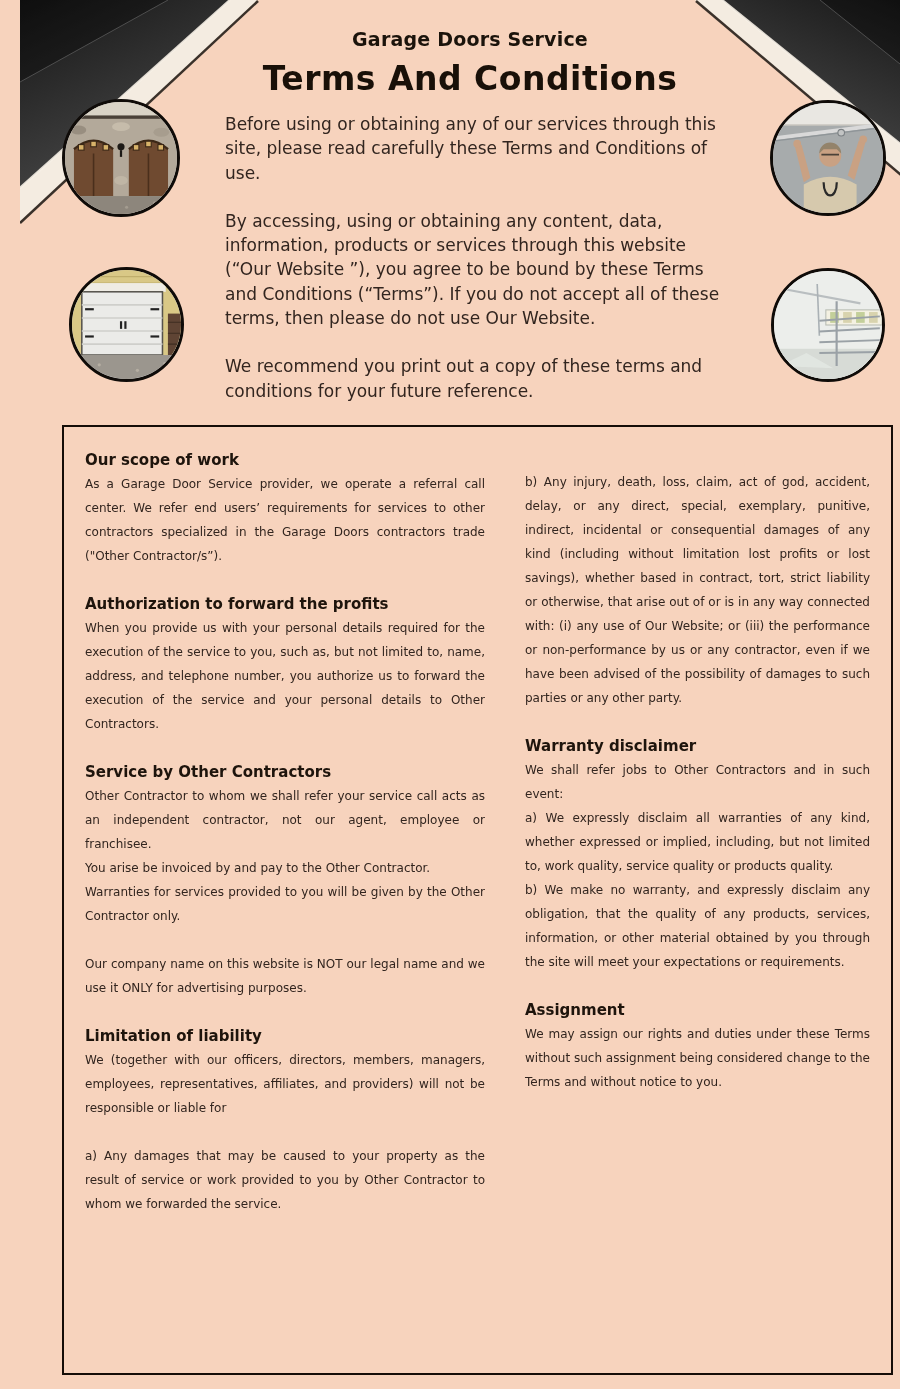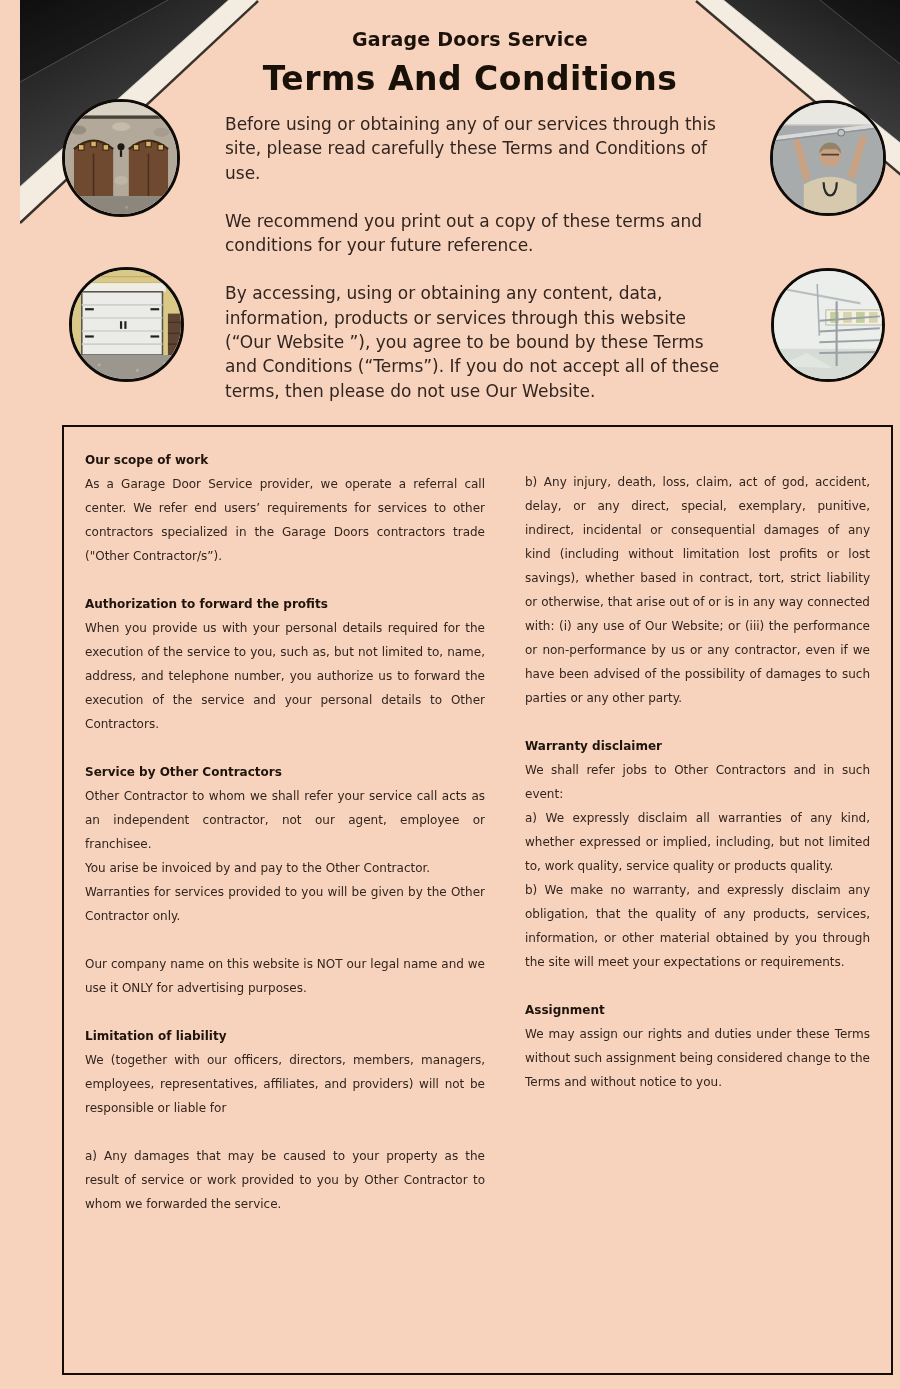--- a/index.html
+++ b/index.html
@@ -47,21 +47,21 @@
     position:absolute;left:42px;top:425px;width:831px;height:950px;
     box-sizing:border-box;border:2.5px solid #150d07;
     padding:21px 0 0 21px;overflow:hidden;
     display:grid;grid-template-columns:400px 345px;column-gap:40px;
     align-content:start;
   }
   .tcol{min-width:0;}
   .tcol.right{padding-top:22px;}
   .tsec{margin:0 0 24px 0;}
   .tsec h3{
-    margin:0;font-size:12px;line-height:24px;
+    margin:0;font-size:15px;line-height:24px;
     font-weight:bold;color:#1e140c;
   }
   .tsec p{
     margin:0;font-size:12px;line-height:24px;
     text-align:justify;color:#32251f;
   }
   .tsec p.blank{height:24px;}
 </style>
 </head>
 <body>
@@ -197,22 +197,22 @@
       <line x1="42" y1="46" x2="98" y2="42" stroke="#9aa1a6" stroke-width="1.8"></line>
       <line x1="42" y1="56" x2="98" y2="53" stroke="#9aa1a6" stroke-width="1.8"></line>
       <line x1="42" y1="66" x2="98" y2="64" stroke="#9aa1a6" stroke-width="1.8"></line>
       <line x1="42" y1="76" x2="98" y2="75" stroke="#9aa1a6" stroke-width="1.8"></line>
       <path d="M5,88 L30,76 L55,90 Z" fill="#e4e8e3" opacity="0.8"></path>
     </svg>
   </div>
 
   <div class="intro">
     <p>Before using or obtaining any of our services through this site, please read carefully these Terms and Conditions of use.</p>
+    <p>By accessing, using or obtaining any content, data, information, products or services through this website (“Our Website ”), you agree to be bound by these Terms and Conditions (“Terms”). If you do not accept all of these terms, then please do not use Our Website.</p>
     <p>We recommend you print out a copy of these terms and conditions for your future reference.</p>
-    <p>By accessing, using or obtaining any content, data, information, products or services through this website (“Our Website ”), you agree to be bound by these Terms and Conditions (“Terms”). If you do not accept all of these terms, then please do not use Our Website.</p>
   </div>
 
   <div class="terms-box">
     <div class="tcol left">
         <section class="tsec">
           <h3>Our scope of work</h3>
           <p>As a Garage Door Service provider, we operate a referral call center. We refer end users’ requirements for services to other contractors specialized in the Garage Doors contractors trade ("Other Contractor/s”).</p>
         </section>
         <section class="tsec">
           <h3>Authorization to forward the profits</h3>

